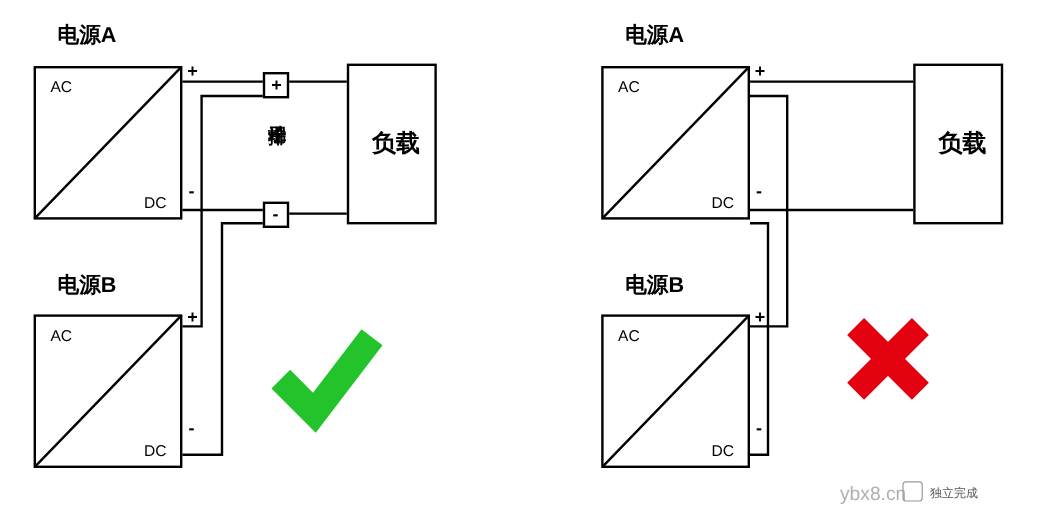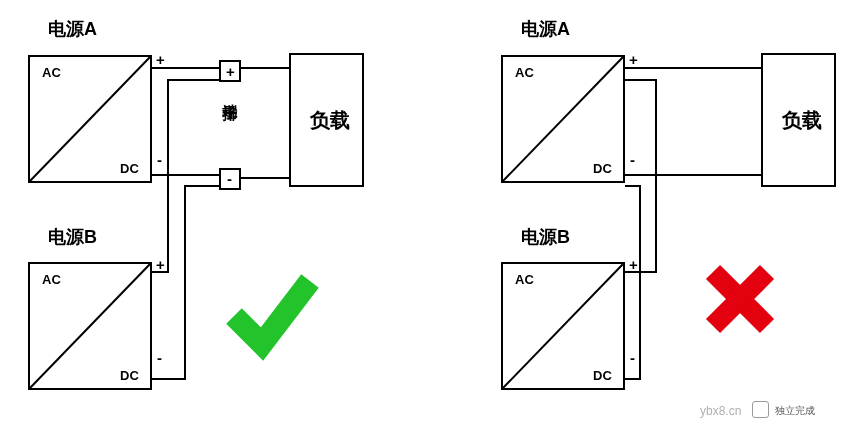--- a/index.html
+++ b/index.html
@@ -27,21 +27,21 @@
   }
   .title-label {
     font-size: 18px;
   }
   .term-label {
     font-size: 15px;
     font-weight: bold;
   }
   .acdc-label {
     font-size: 13px;
-    font-weight: bold;
+    font-weight: normal;
   }
   .box-label {
     font-size: 20px;
     font-weight: bold;
   }
   .vert-label {
     position: absolute;
     font-size: 15px;
     font-weight: bold;
     color: #000000;
@@ -68,21 +68,21 @@
     background: #ffffff;
   }
   .diag-svg {
     position: absolute;
     left: 0;
     top: 0;
     pointer-events: none;
   }
   .watermark {
     position: absolute;
-    font-size: 12px;
+    font-size: 16px;
     color: #b0b0b0;
     white-space: nowrap;
   }
   .wm-right {
     position: absolute;
     font-size: 10px;
     color: #555555;
     white-space: nowrap;
   }
   .wm-logo {

